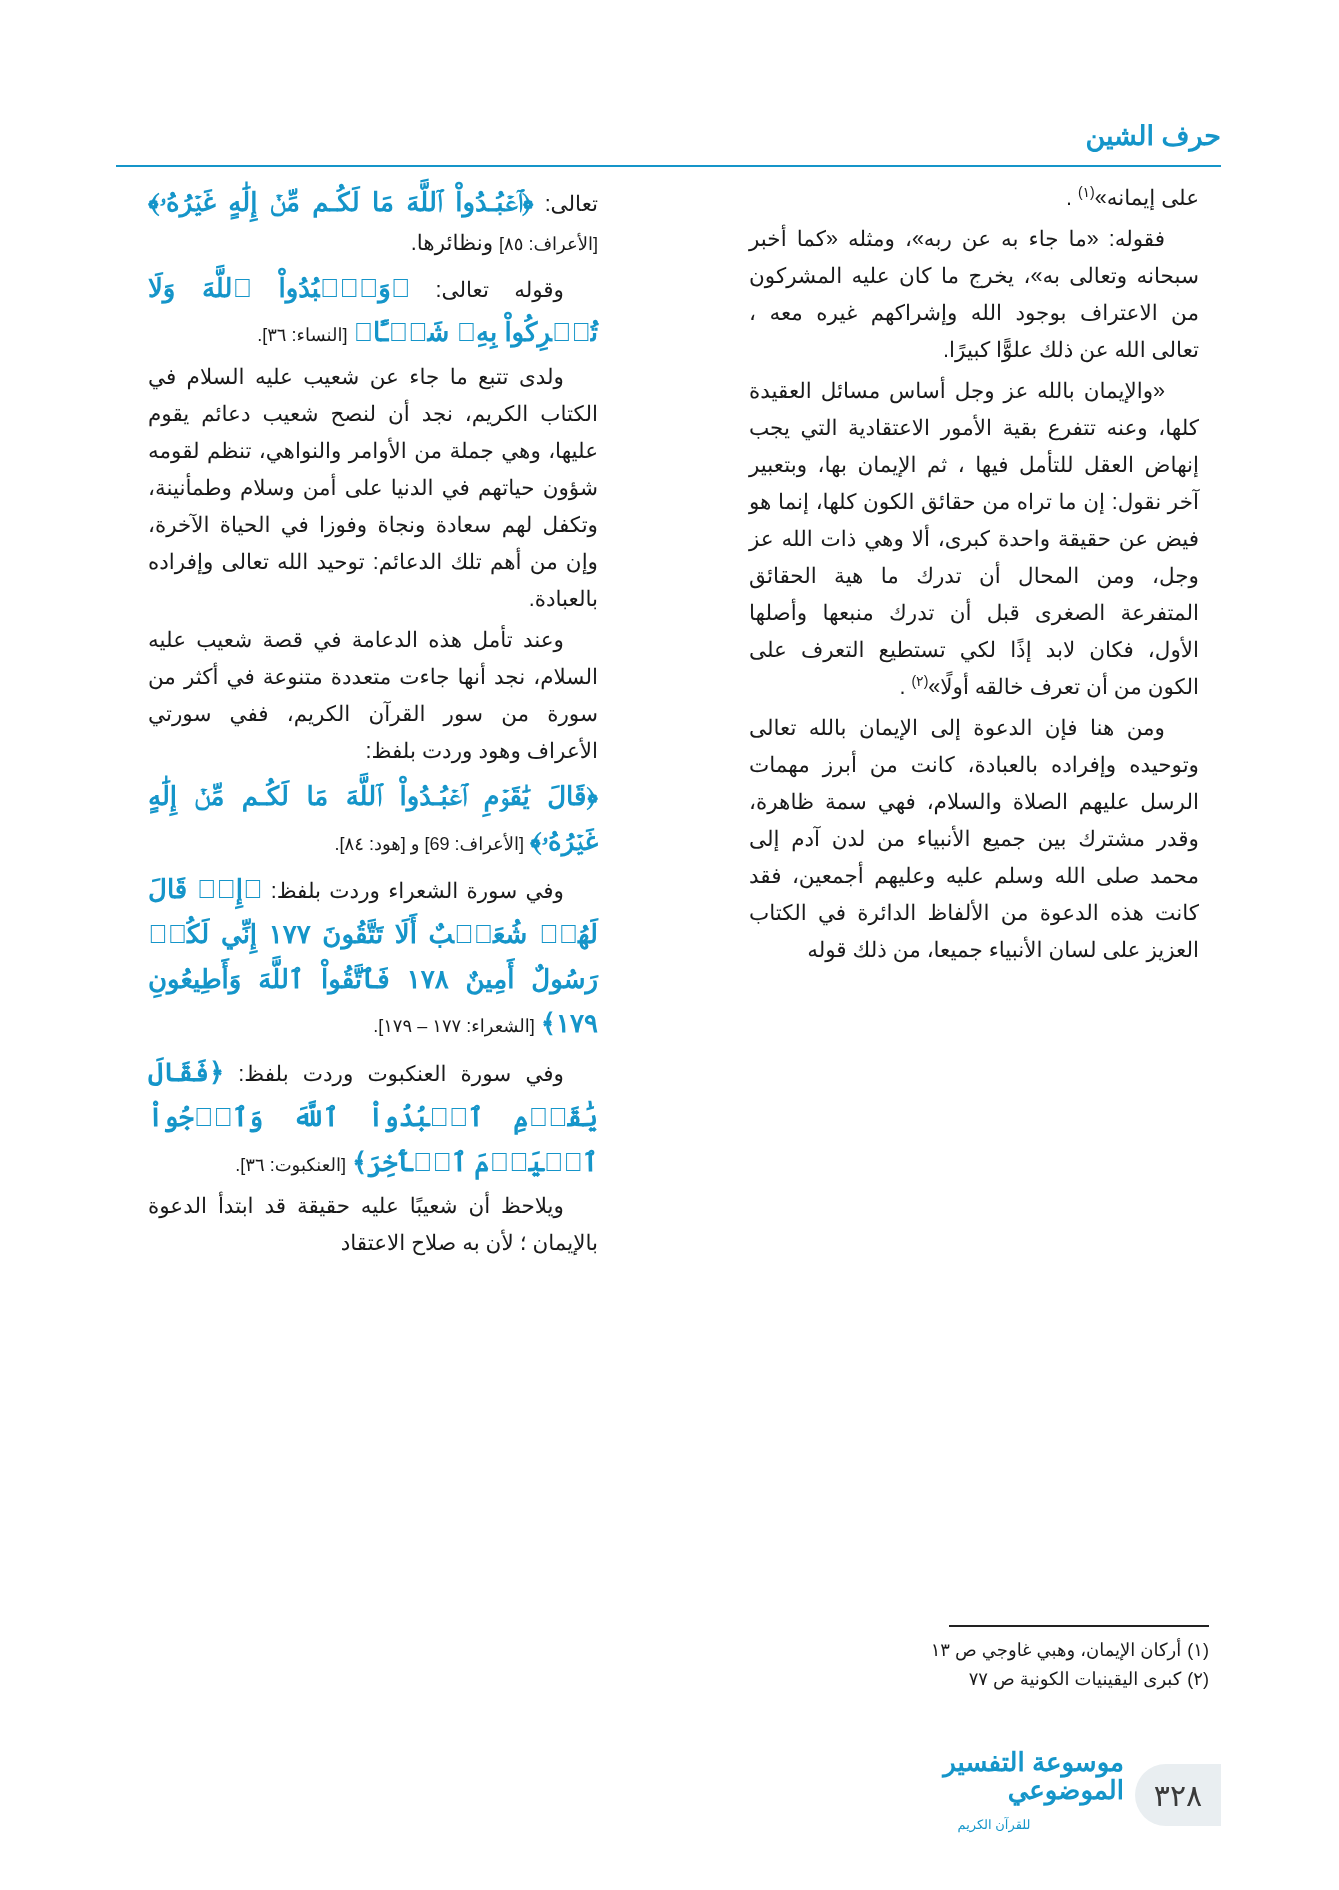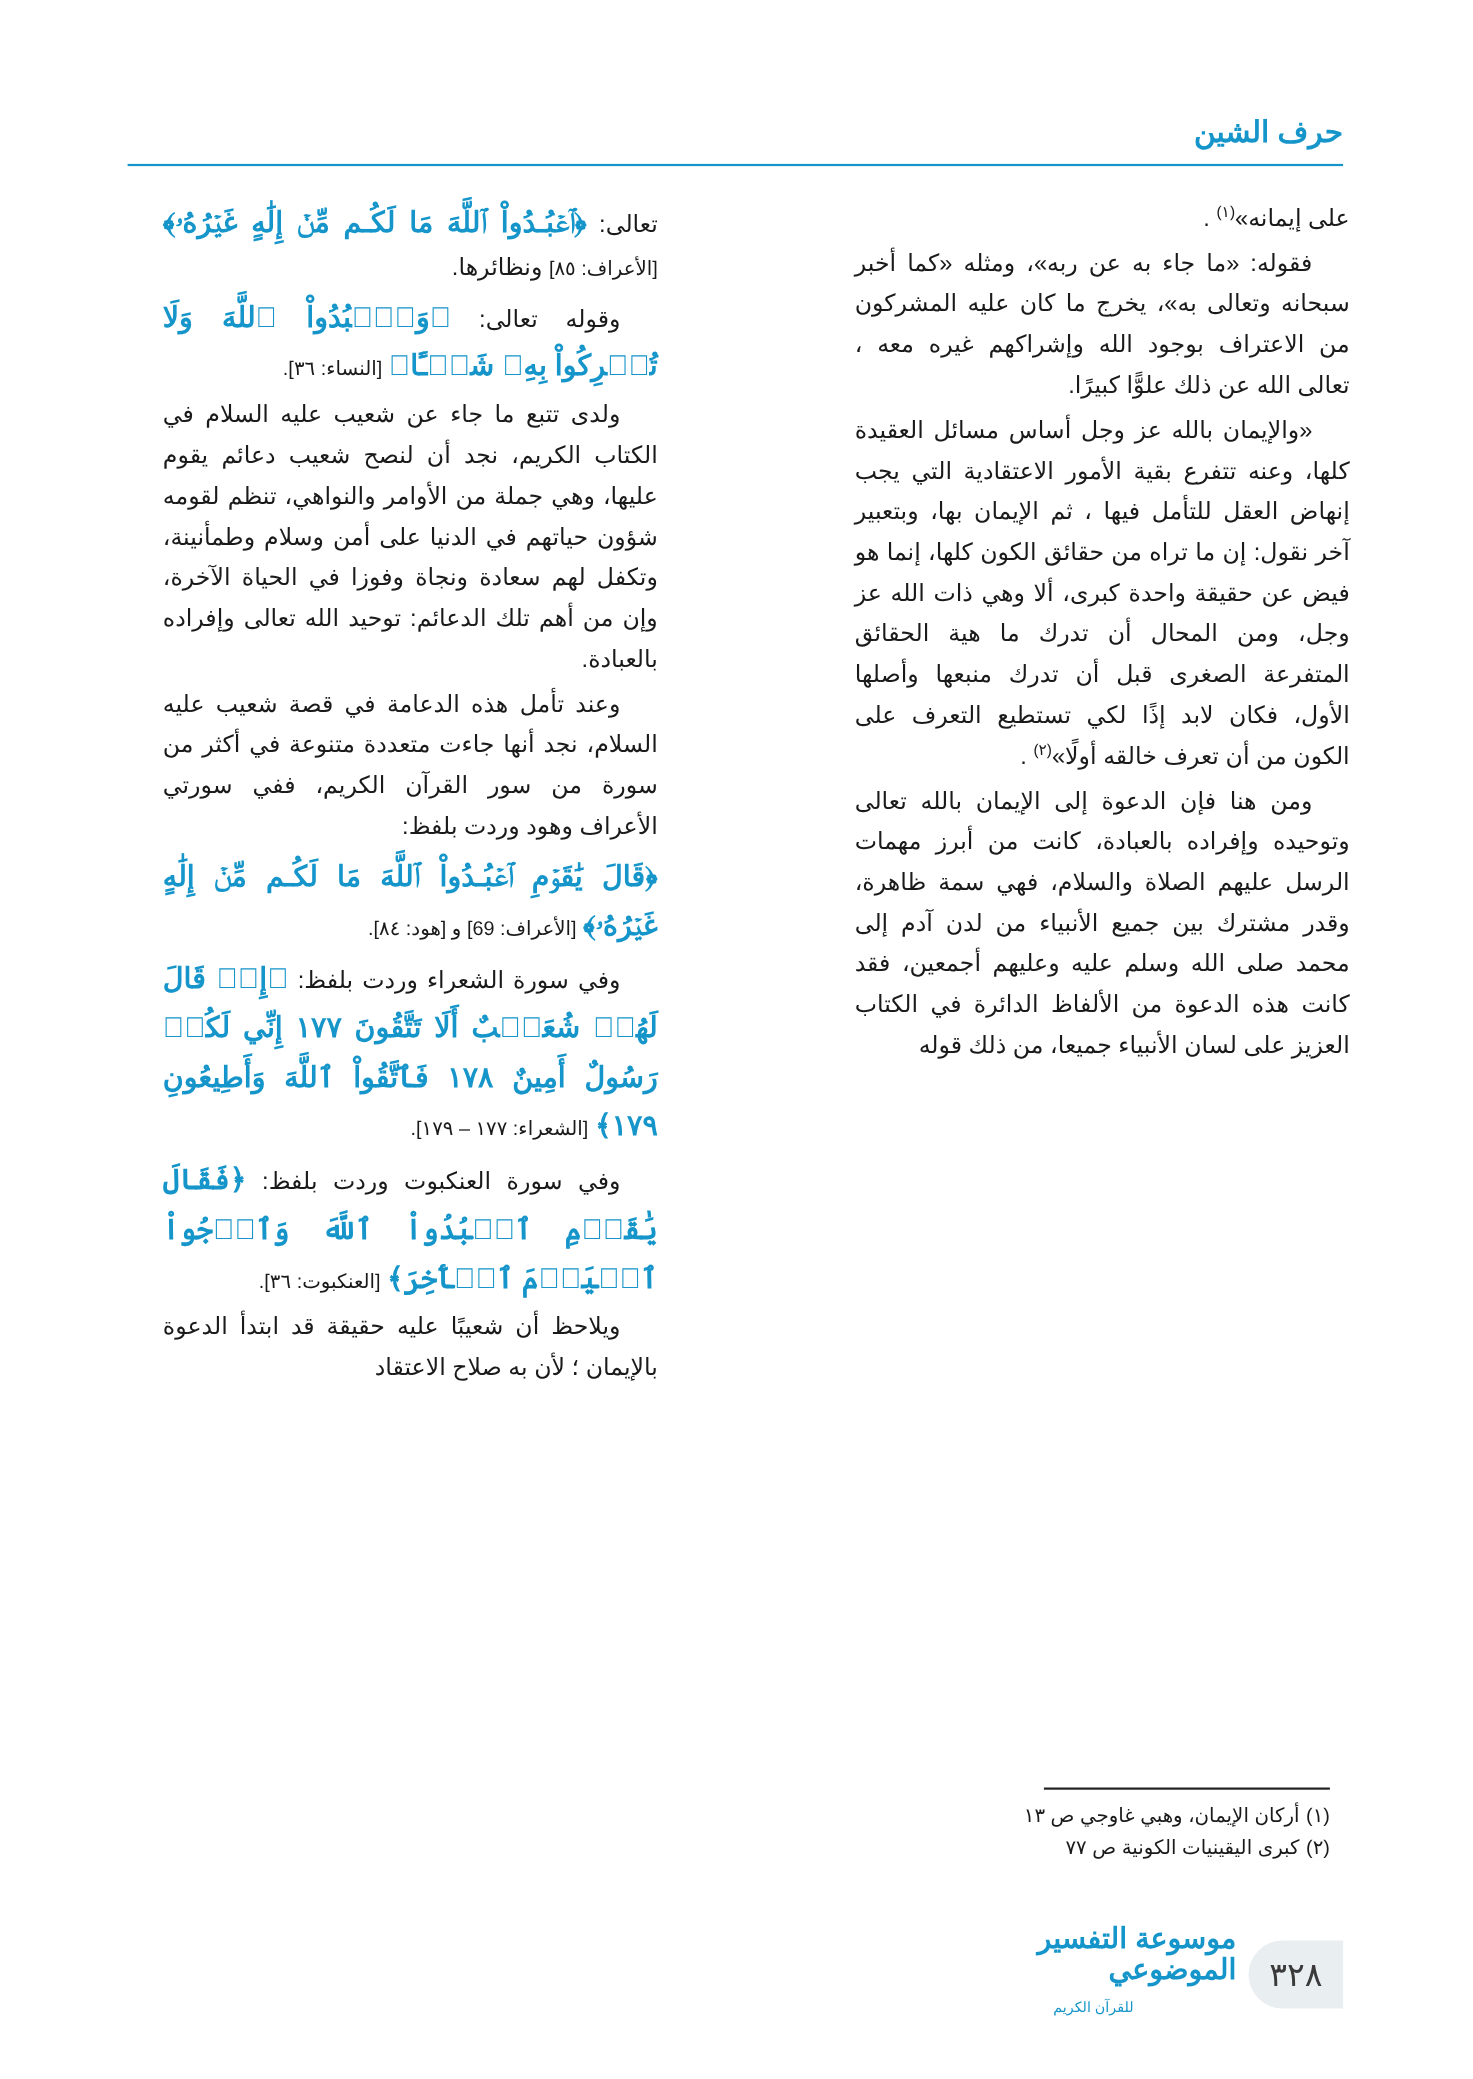--- a/index.html
+++ b/index.html
@@ -15,21 +15,21 @@
     width: 1339px;
     height: 1890px;
     background: #ffffff;
     overflow: hidden;
     box-sizing: border-box;
   }
 
   
   .header {
     position: absolute;
-    top: 104px;
+    top: 120px;
     right: 118px;
     width: 1105px;
     height: 58px;
     text-decoration: underline;
   }
   .header-title {
     position: absolute;
     right: 0;
     top: 0;
     color: #1595c9;
@@ -53,21 +53,21 @@
     position: absolute;
     top: 180px;
     width: 450px;
     font-size: 21.5px;
     line-height: 1.72;
     color: #1a1a1a;
     text-align: justify;
     text-justify: inter-word;
     font-family: "Liberation Sans", sans-serif;
   }
-  .col-right { right: 112px; }
+  .col-right { right: 140px; }
   .col-left  { left: 148px; }
 
   p {
     margin: 0 0 4px 0;
     text-align: justify;
   }
   p.indent { text-indent: 34px; }
 
   .quran {
     color: #1595c9;

